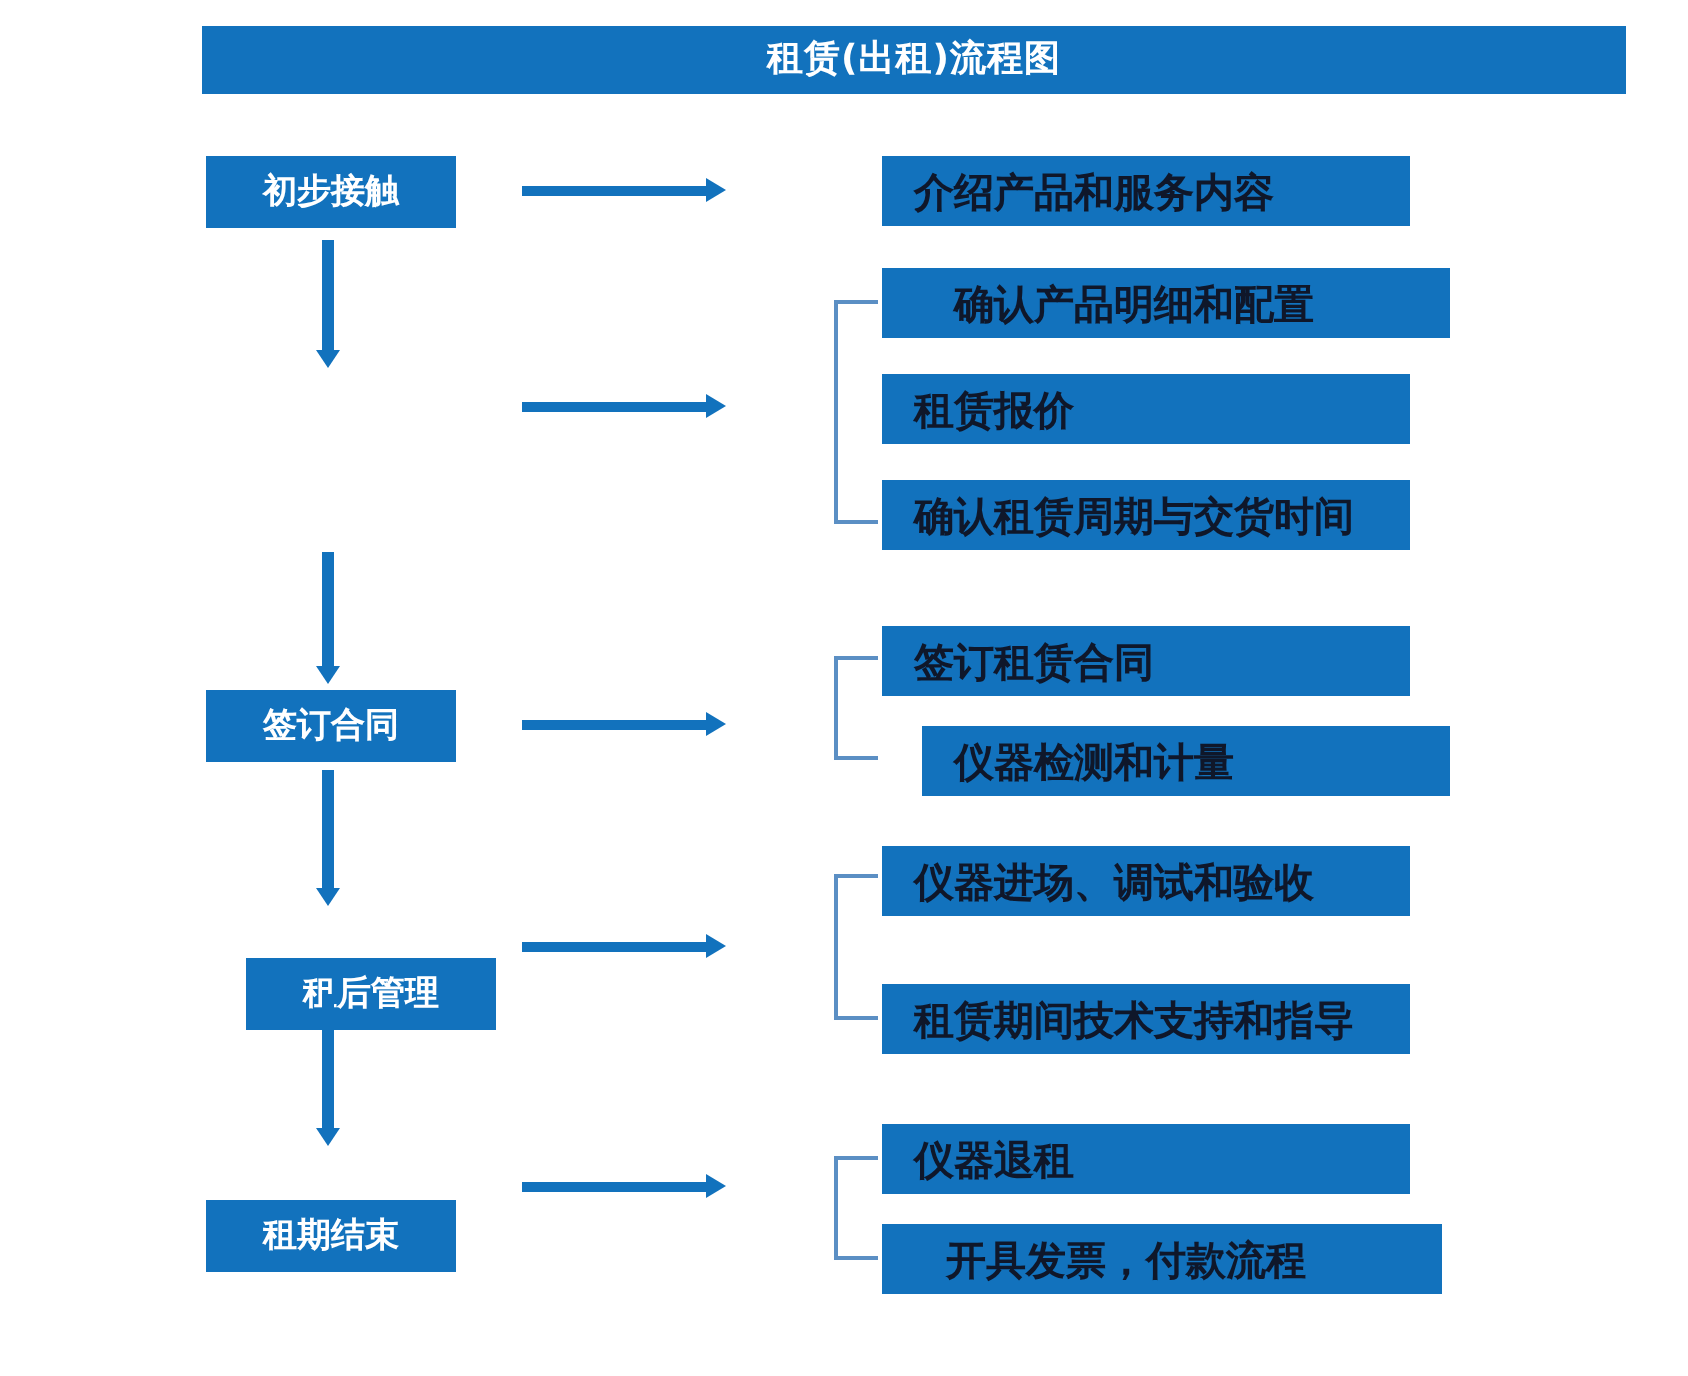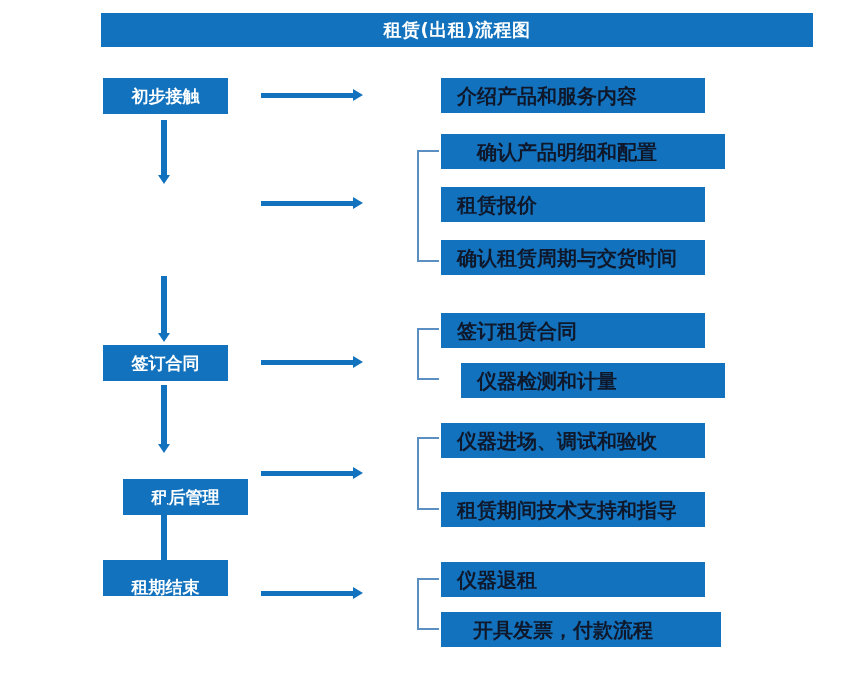--- a/index.html
+++ b/index.html
@@ -146,21 +146,21 @@
 
   <div class="stage-box" style="top:78px;">
     <span class="stage-label">初步接触</span>
   </div>
   <div class="stage-box" style="top:345px;">
     <span class="stage-label">签订合同</span>
   </div>
   <div class="stage-box" style="top:479px;margin-left:20px;">
     <span class="stage-label">租后管理</span>
   </div>
-  <div class="stage-box" style="top:560px;align-items:flex-end;">
+  <div class="stage-box" style="top:600px;">
     <span class="stage-label">租期结束</span>
   </div>
 
   <div class="v-arrow" style="top:120px; height:64px;">
     <div class="v-stem" style="height:55px;"></div>
     <div class="v-head" style="top:55px;"></div>
   </div>
   <div class="v-arrow" style="top:276px; height:66px;">
     <div class="v-stem" style="height:57px;"></div>
     <div class="v-head" style="top:57px;"></div>

